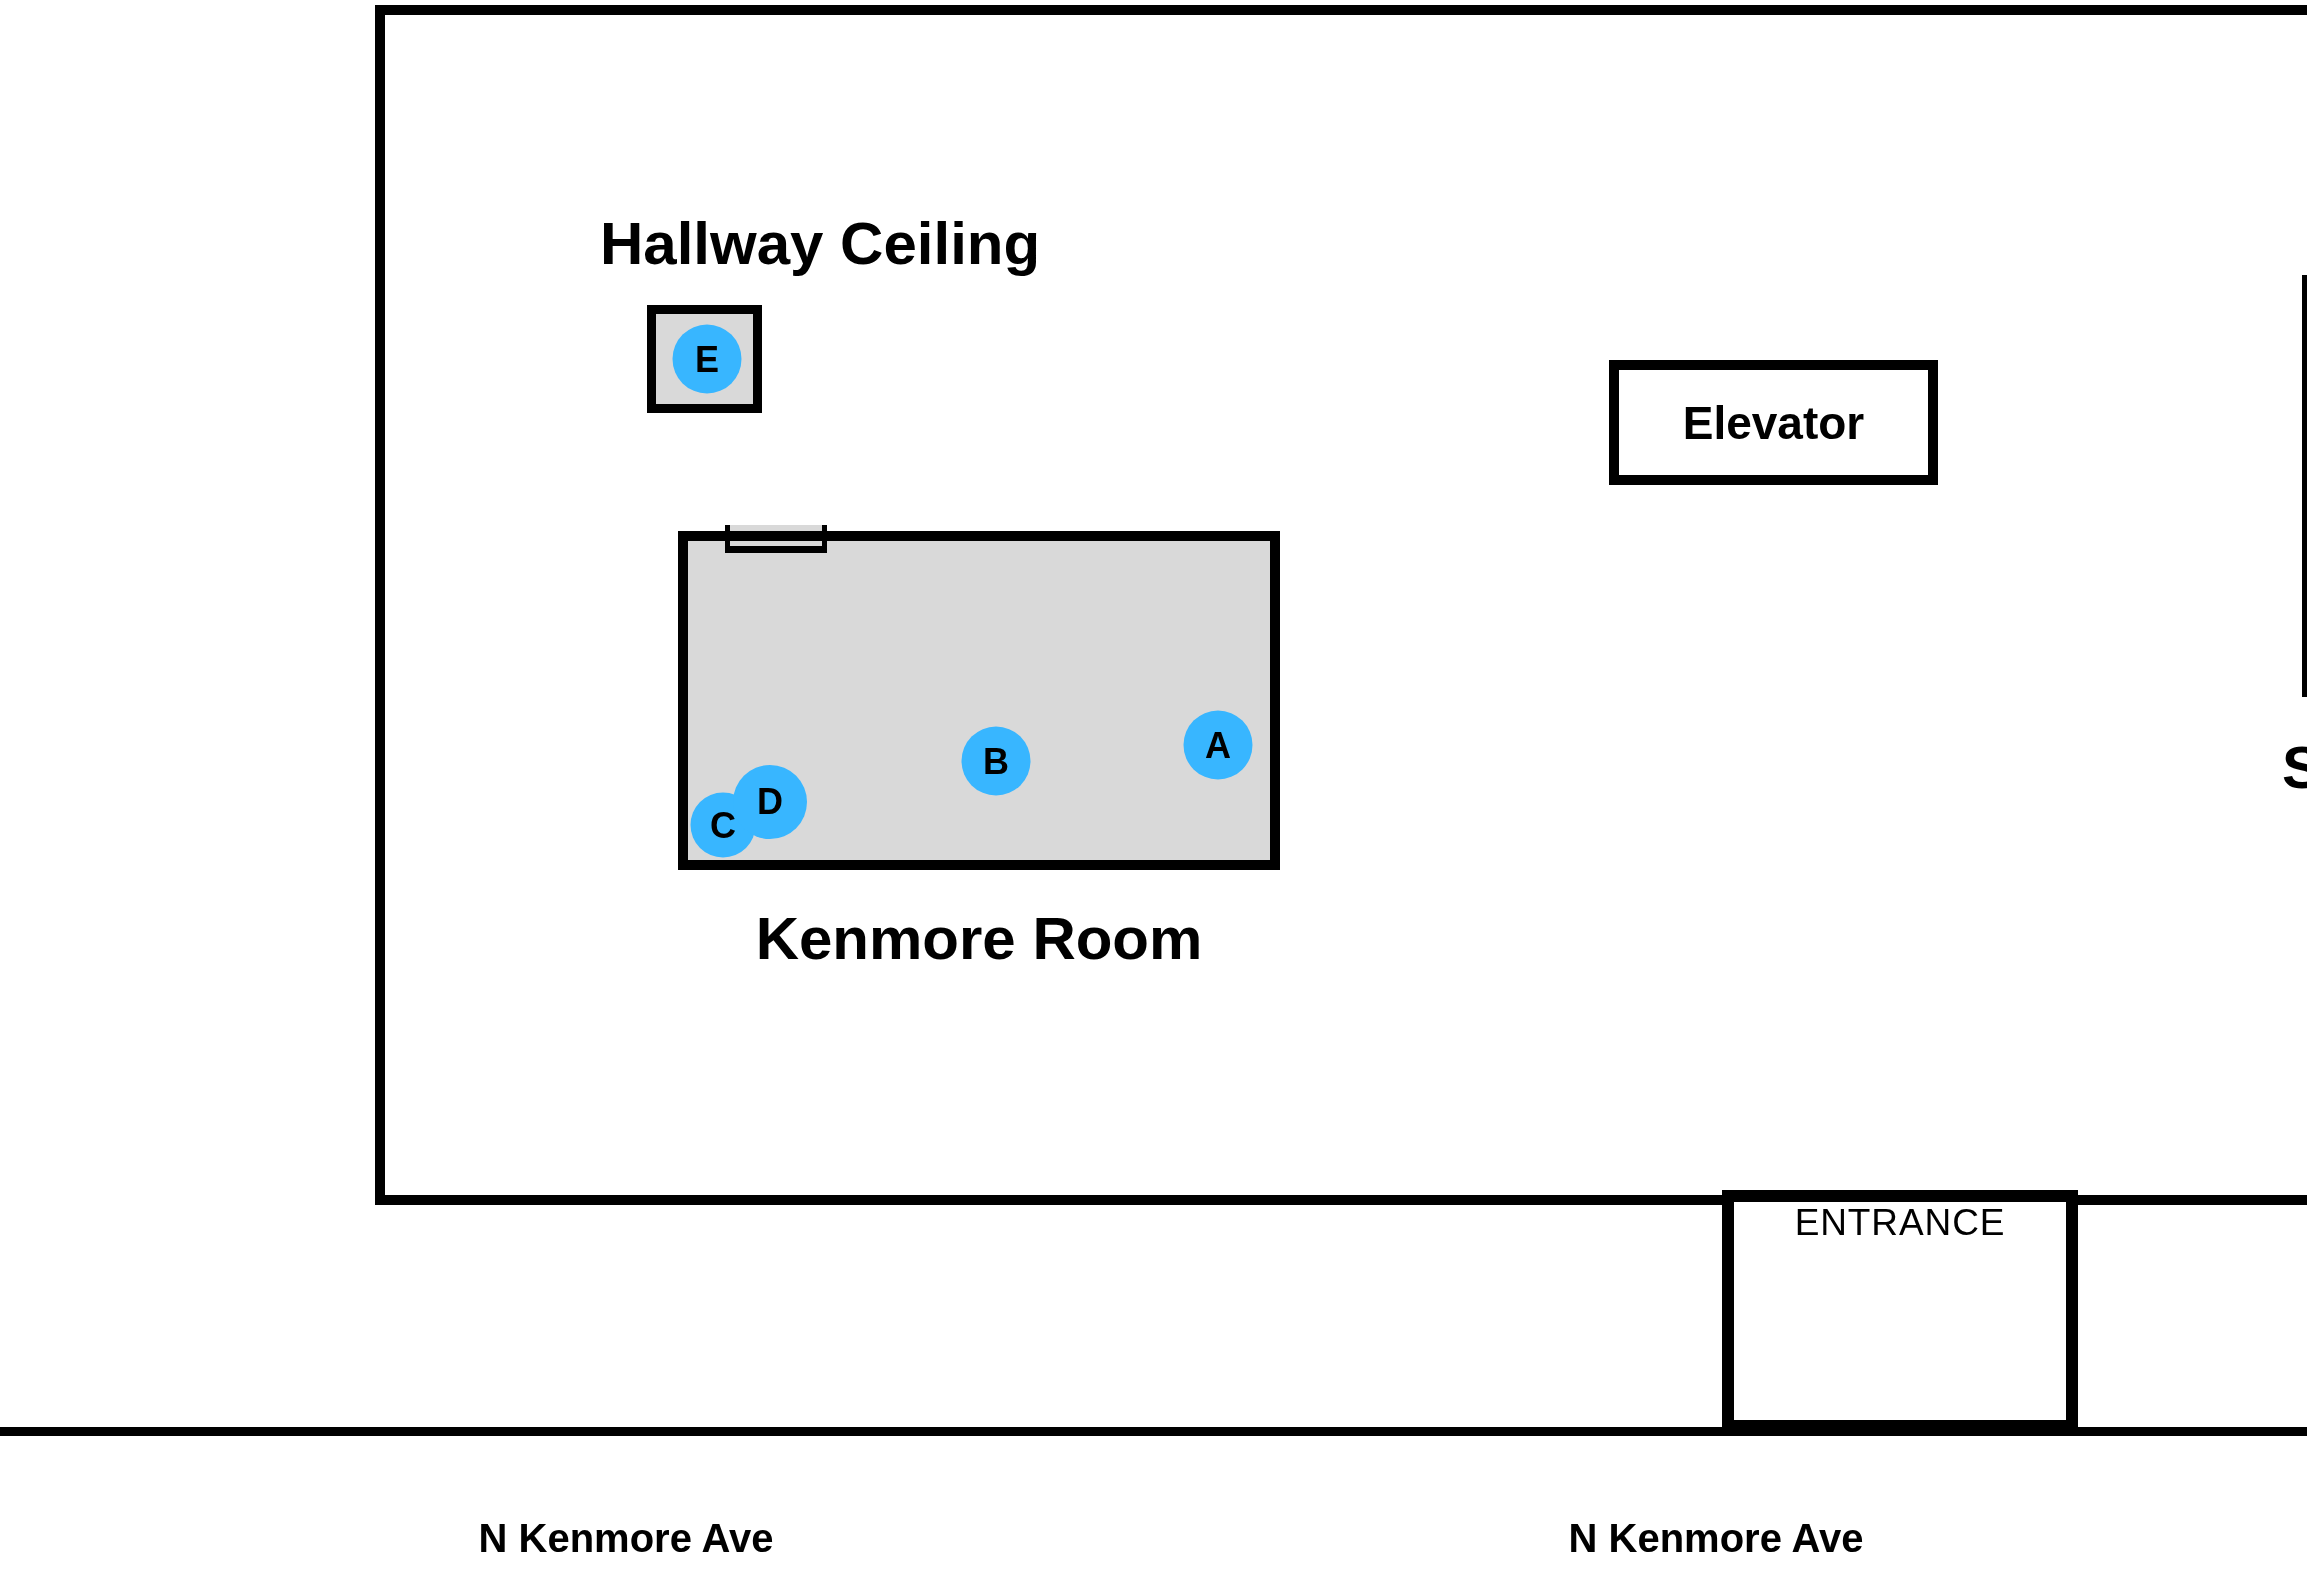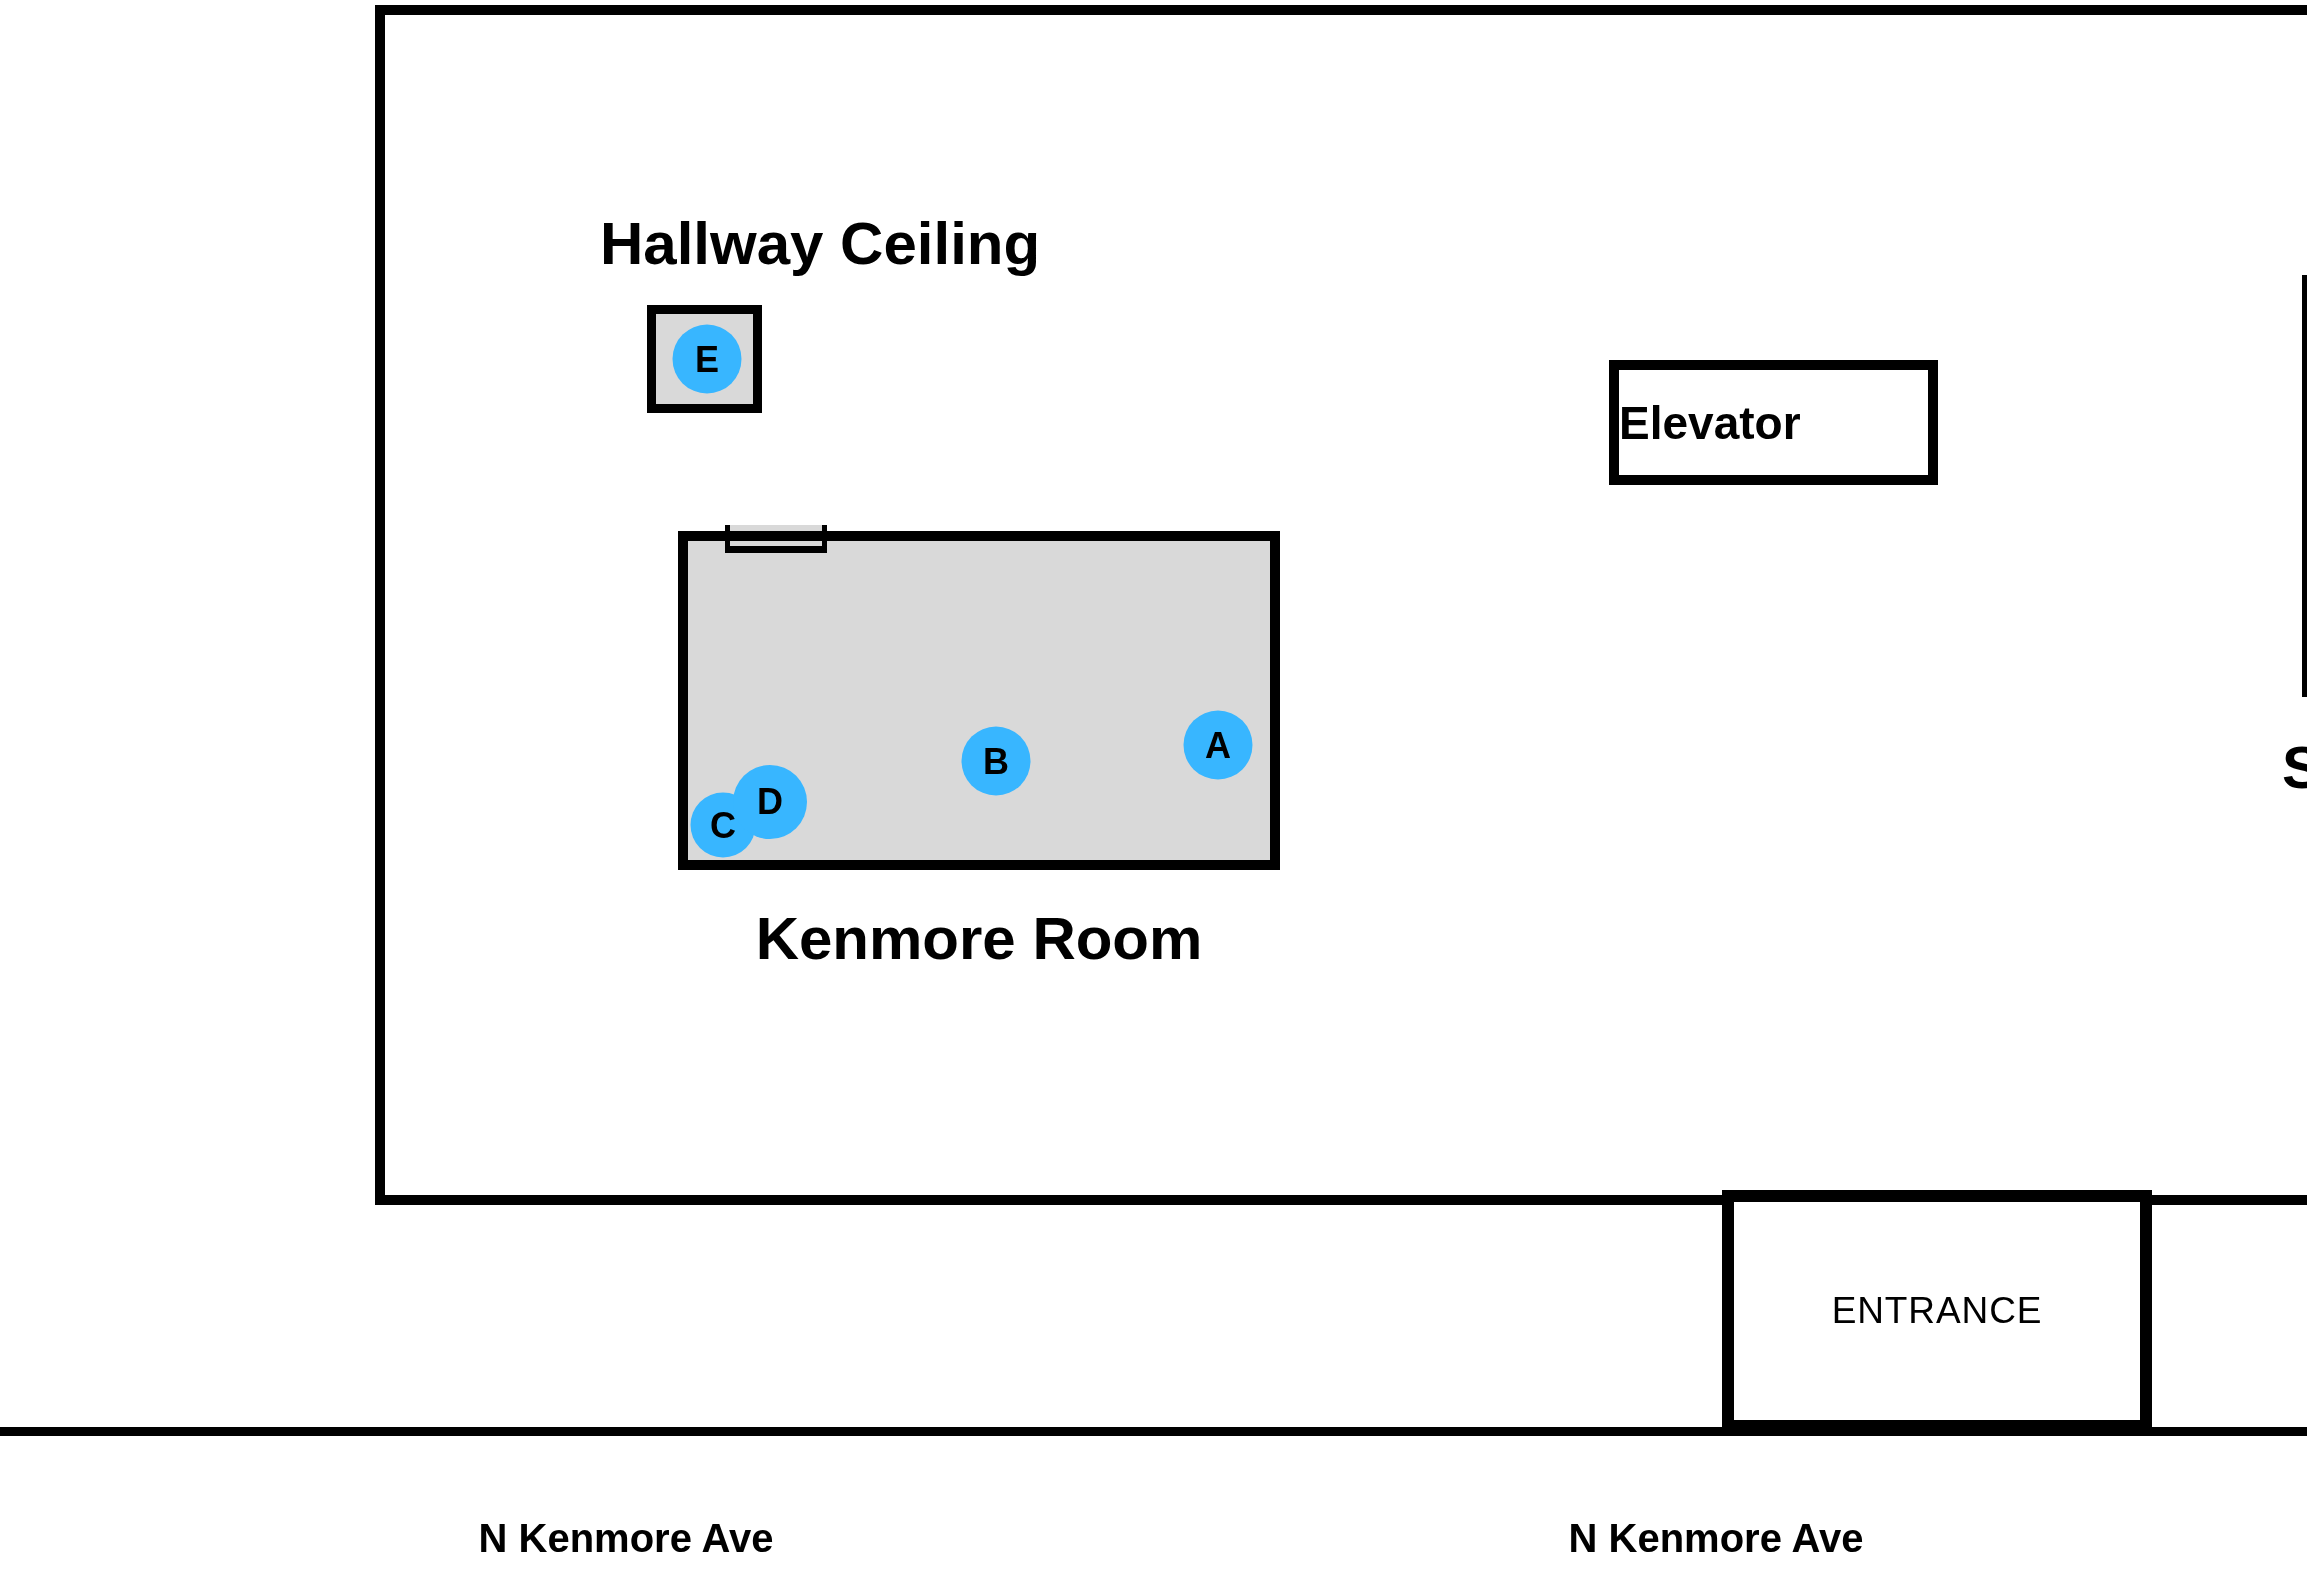--- a/index.html
+++ b/index.html
@@ -28,28 +28,28 @@
   .notch {
     left: 725px; top: 525px; width: 102px; height: 28px;
     background: #d9d9d9; box-sizing: border-box;
     border: 5.5px solid #000000; border-top: 0; border-bottom-width: 7.4px;
   }
   .notch-bar { left: 725px; top: 531px; width: 102px; height: 10px; background: #000000; }
 
   .elevator {
     left: 1609px; top: 360px; width: 329px; height: 125px;
     border: 10px solid #000000; background: #ffffff; box-sizing: border-box;
-    display: flex; align-items: center; 
+    display: flex; align-items: center; justify-content: center;
     font-size: 46px; font-weight: 700; white-space: nowrap;
   }
 
   .entrance {
-    left: 1722px; top: 1190px; width: 430px; height: 242px;
+    left: 1722px; top: 1190px; width: 356px; height: 242px;
     border: 12px solid #000000; background: #ffffff; box-sizing: border-box;
-    display: flex; align-items: center; justify-content: center;
+    display: flex; align-items: flex-start; justify-content: center;
     font-size: 37px; font-weight: 400; letter-spacing: 0.9px; white-space: nowrap;
   }
 
   .street-line { left: 0; top: 1427px; width: 3189px; height: 9.2px; background: #000000; }
 
   .title { font-weight: 700; font-size: 60px; line-height: 1.15; white-space: nowrap; }
   .hallway-label { left: 600px; top: 209px; }
   .boiler-label  { left: 678px; top: 904px; width: 602px; text-align: center; }
   .storage-label { left: 2282px; top: 733px; width: 318px;  text-align: center; }
 

